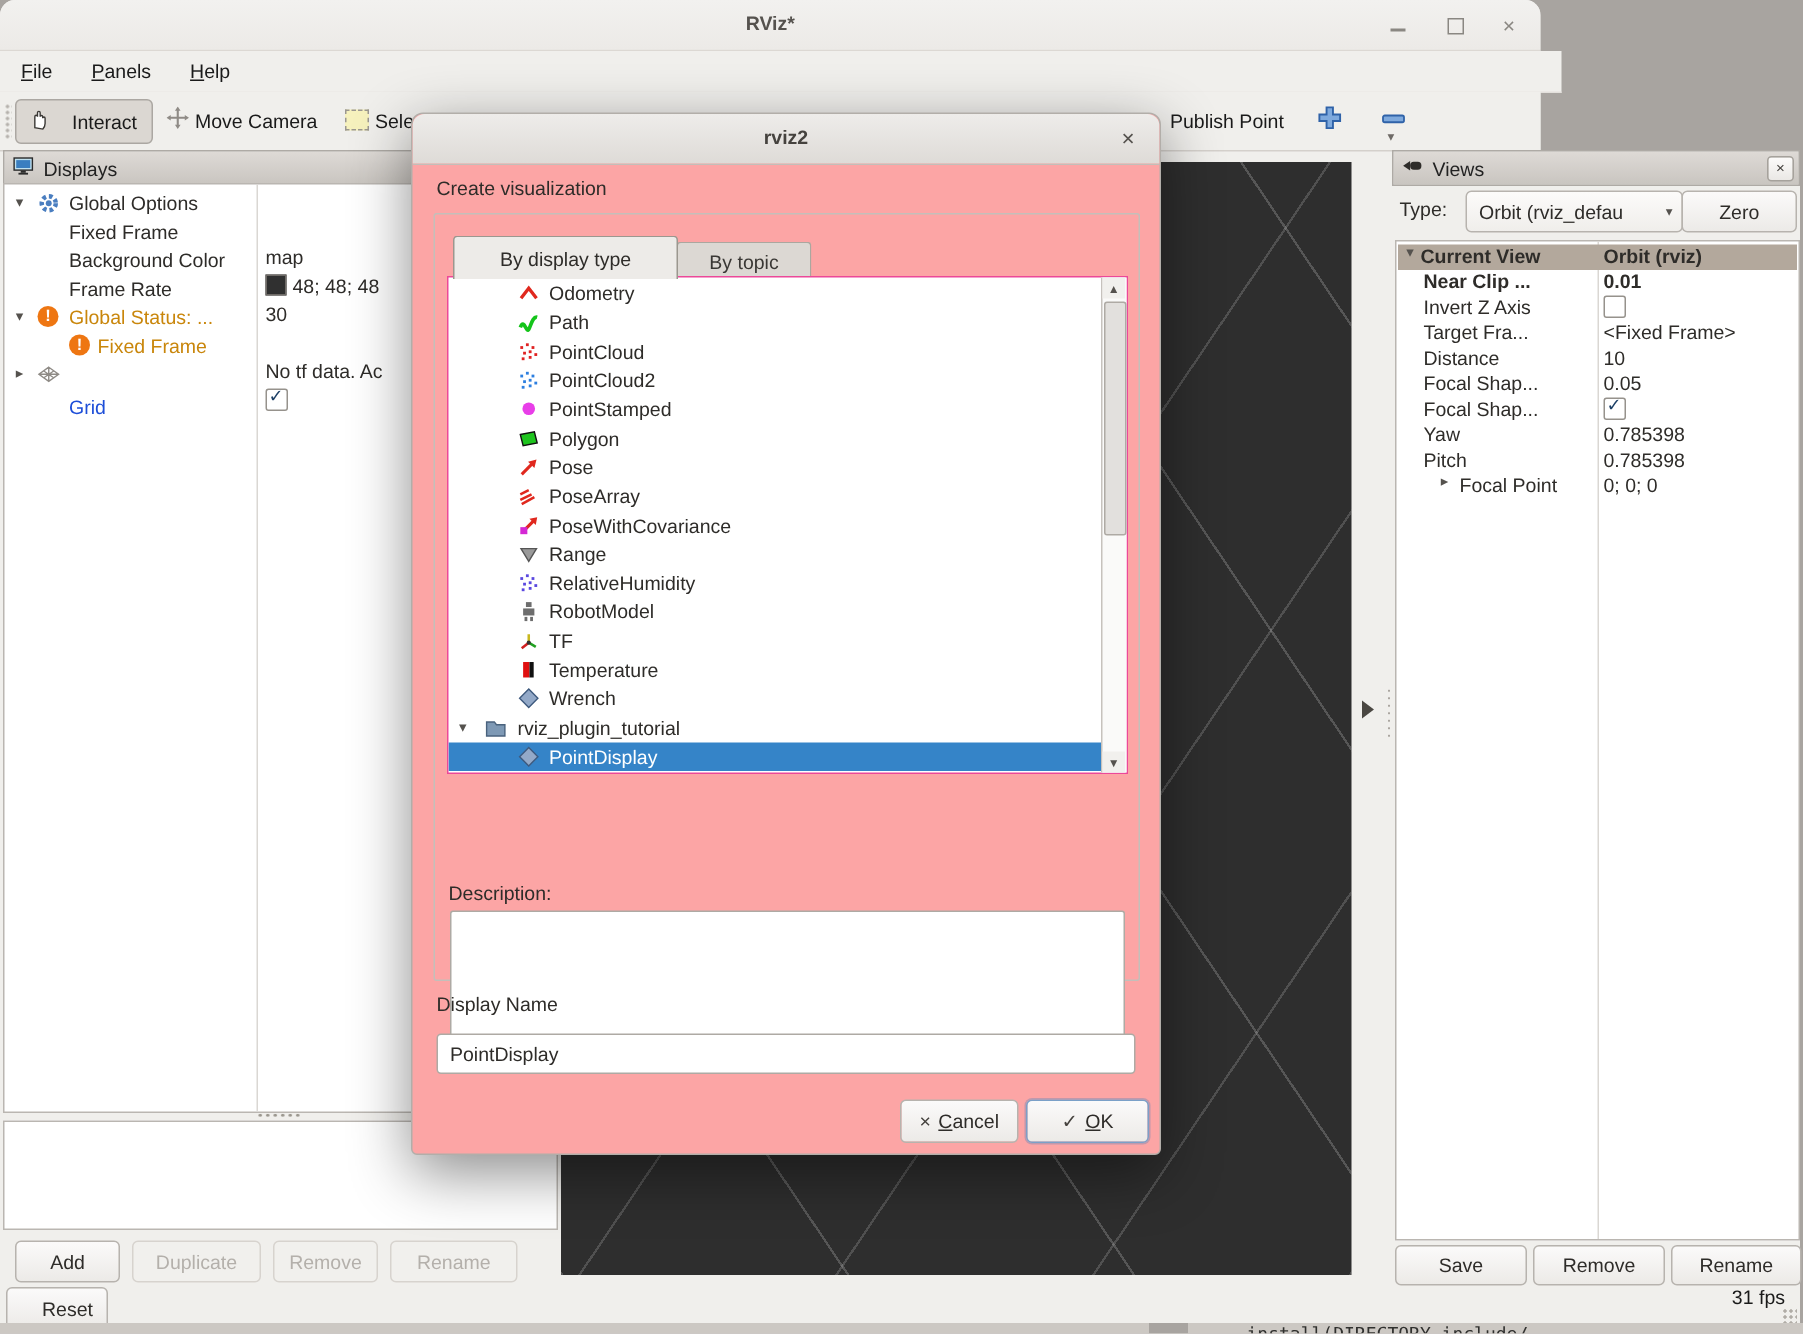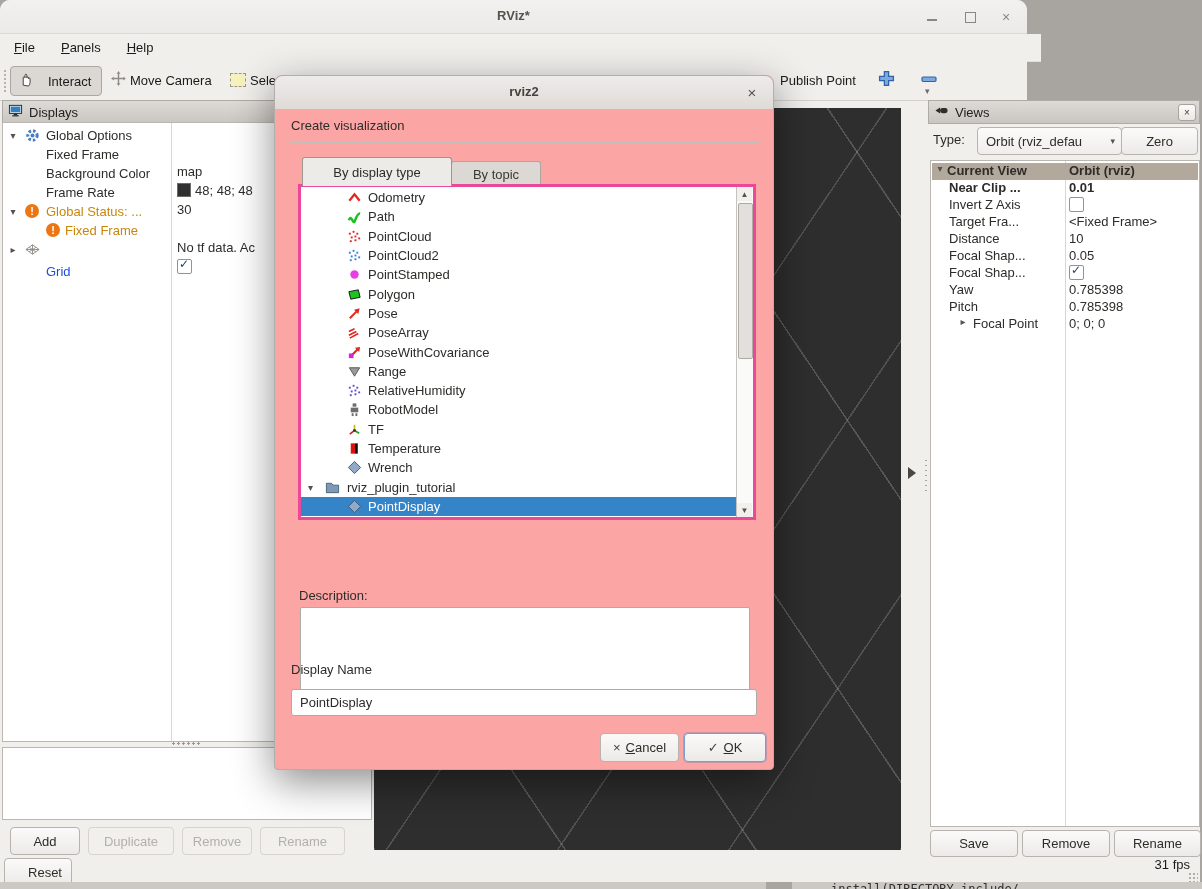--- a/index.html
+++ b/index.html
@@ -89,21 +89,21 @@
     border:1px solid #b2aea9;border-radius:8px 8px 4px 4px;box-shadow:0 12px 40px rgba(0,0,0,0.45);z-index:50;}
   .dlg-titlebar{position:absolute;left:0;top:0;right:0;height:33px;background:linear-gradient(#eeecea,#dedbd7);
     border-bottom:1px solid #c2beb9;border-radius:8px 8px 0 0;}
   .dlg-title{position:absolute;left:0;right:0;top:8px;text-align:center;font-weight:bold;color:#45423e;}
   .dlg-close{position:absolute;right:12px;top:7px;width:18px;height:18px;display:flex;align-items:center;justify-content:center;color:#55524e;font-size:15px;}
   .dlg-heading{position:absolute;left:16px;top:42px;}
   .groupframe{position:absolute;left:14px;top:66px;width:469px;height:510px;border:1px solid #c3bfba;border-radius:2px;}
   .tab{position:absolute;display:flex;align-items:center;justify-content:center;}
   .tab.active{left:12px;top:14px;width:148px;height:28px;background:#edebe8;border:1px solid #9b978f;border-bottom:none;border-radius:3px 3px 0 0;z-index:2;}
   .tab.inactive{left:161px;top:18px;width:88px;height:24px;background:#dcd8d3;border:1px solid #aba79f;border-bottom:none;border-radius:3px 3px 0 0;color:#3a3835;}
-  .dlg-list{position:absolute;left:8px;top:41px;width:452px;height:330px;background:#fff;border:3px solid #ec4899;}
+  .dlg-list{position:absolute;left:8px;top:41px;width:452px;height:330px;background:#fff;border:1px solid #ec4899;}
   .dlg-rows{position:absolute;left:0;top:1px;right:16px;bottom:0;overflow:hidden;}
   .dlg-row{position:relative;height:19.3px;display:flex;align-items:center;}
   .dlg-row .i{position:absolute;left:46px;width:15px;height:15px;}
   .dlg-row .lbl{position:absolute;left:67px;white-space:nowrap;}
   .dlg-row.lvl1 .caret{position:absolute;left:7px;font-size:10px;color:#55524e;}
   .dlg-row.lvl1 .i{left:24px;}
   .dlg-row.lvl1 .lbl{left:46px;}
   .dlg-row.sel{background:#3584c8;}
   .dlg-row.sel .lbl{color:#ffffff;}
   .vscroll{position:absolute;right:0;top:0;bottom:0;width:16px;background:#fafaf9;border-left:1px solid #c6c2bd;}

